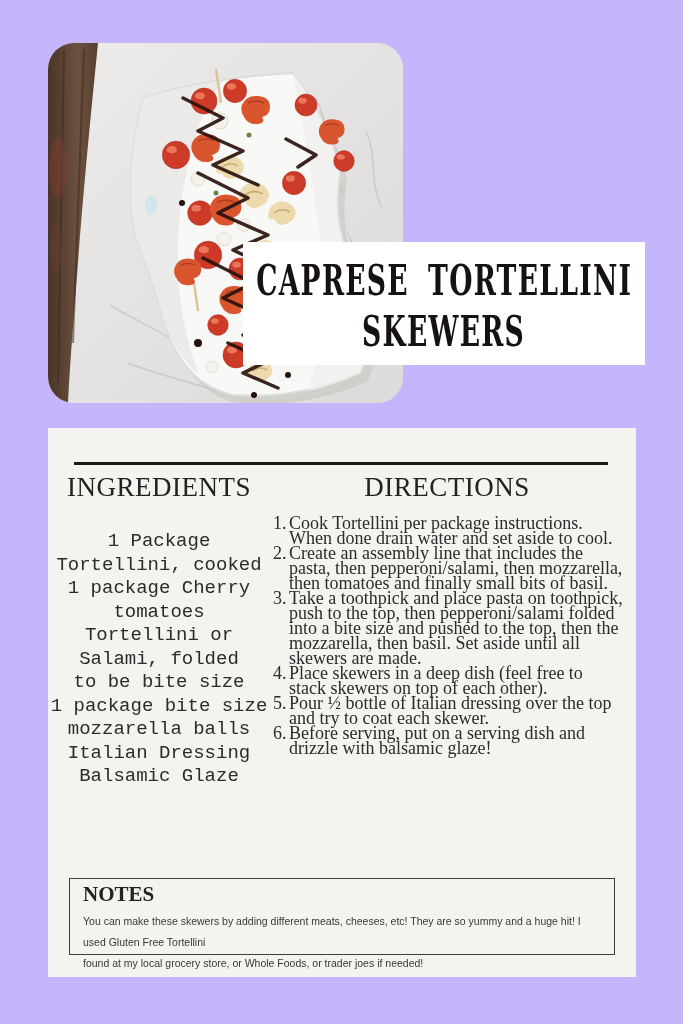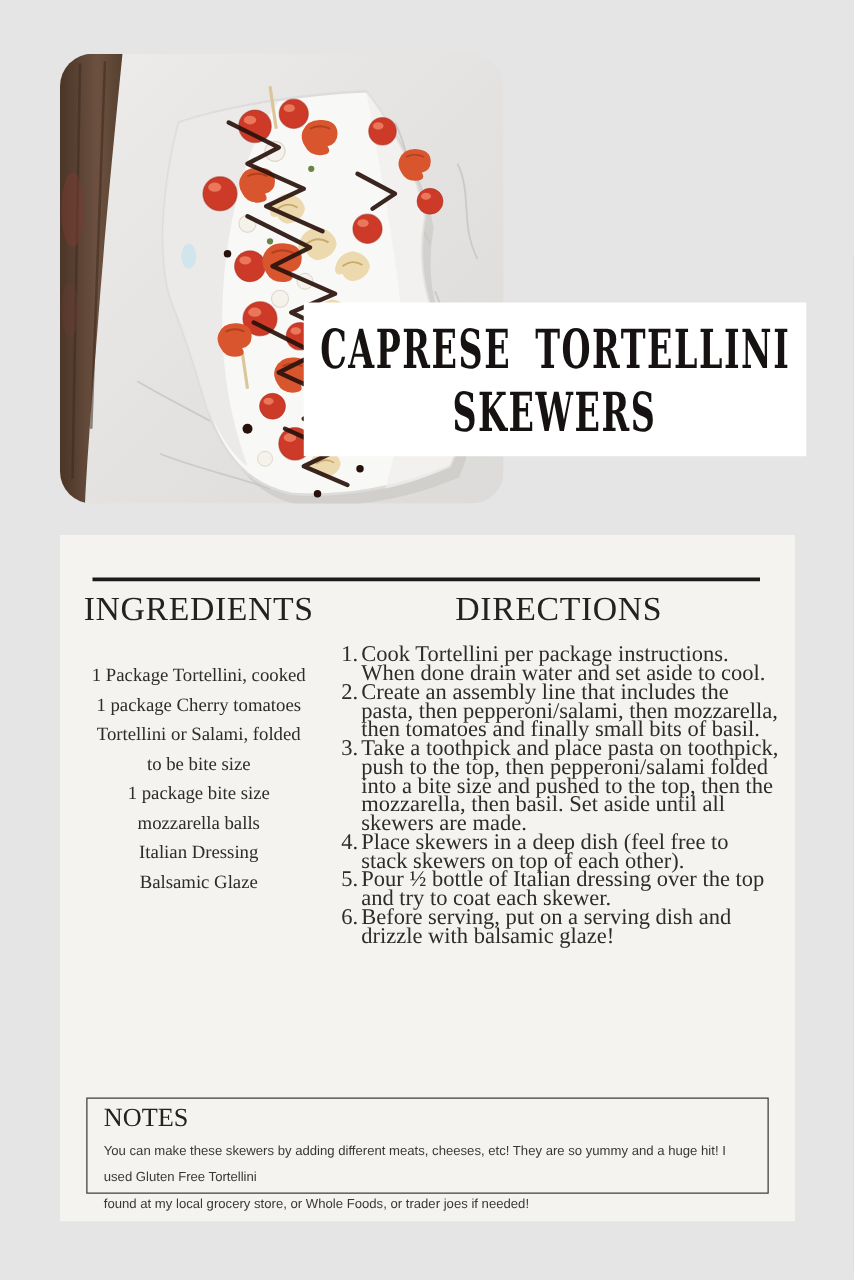--- a/index.html
+++ b/index.html
@@ -2,21 +2,21 @@
 <html><head>
 <meta charset="utf-8">
 <style>
   * { margin: 0; padding: 0; box-sizing: border-box; }
   html, body { background: #d9d2cc; }
   .page {
     position: relative;
     width: 683px;
     height: 1024px;
     margin: 0 auto;
-    background: #e5e5e5;
+    background: #c4b5fd;
     overflow: hidden;
     font-family: "Liberation Serif", serif;
     color: #2a2828;
   }
 
   
   .photo-wrap {
     position: absolute;
     left: 48px; top: 43px;
     width: 355px; height: 360px;
@@ -75,23 +75,24 @@
   }
   .col-ingredients {
     position: absolute;
     left: 2px; top: 44px;
     width: 218px;
     text-align: center;
   }
   .ingredients-list {
     list-style: none;
     margin-top: 27px;
-    font-size: 15px;
+    font-size: 19px;
     line-height: 23.5px;
     color: #2d2b2b;
+    font-family: Liberation Mono, monospace;
   }
   .ingredients-list li { white-space: pre-line; }
 
   .col-directions {
     position: absolute;
     left: 222px; top: 44px;
     width: 354px;
   }
   .directions-list {
     list-style: none;
@@ -117,21 +118,21 @@
   .notes-box {
     position: absolute;
     left: 21px; top: 450px;
     width: 546px; height: 77px;
     border: 1px solid #3f3d3c;
     background: #f5f3ef;
     padding: 3px 13px 0 13px;
   }
   .notes-heading {
     font-family: "Liberation Serif", serif;
-    font-weight: 400;
+    font-weight: 700;
     font-size: 21px;
     color: #232121;
   }
   .notes-body {
     margin-top: 4px;
     font-family: Liberation Sans, sans-serif;
     font-size: 10.5px;
     line-height: 21px;
     color: #3a3836;
     white-space: pre-line;

